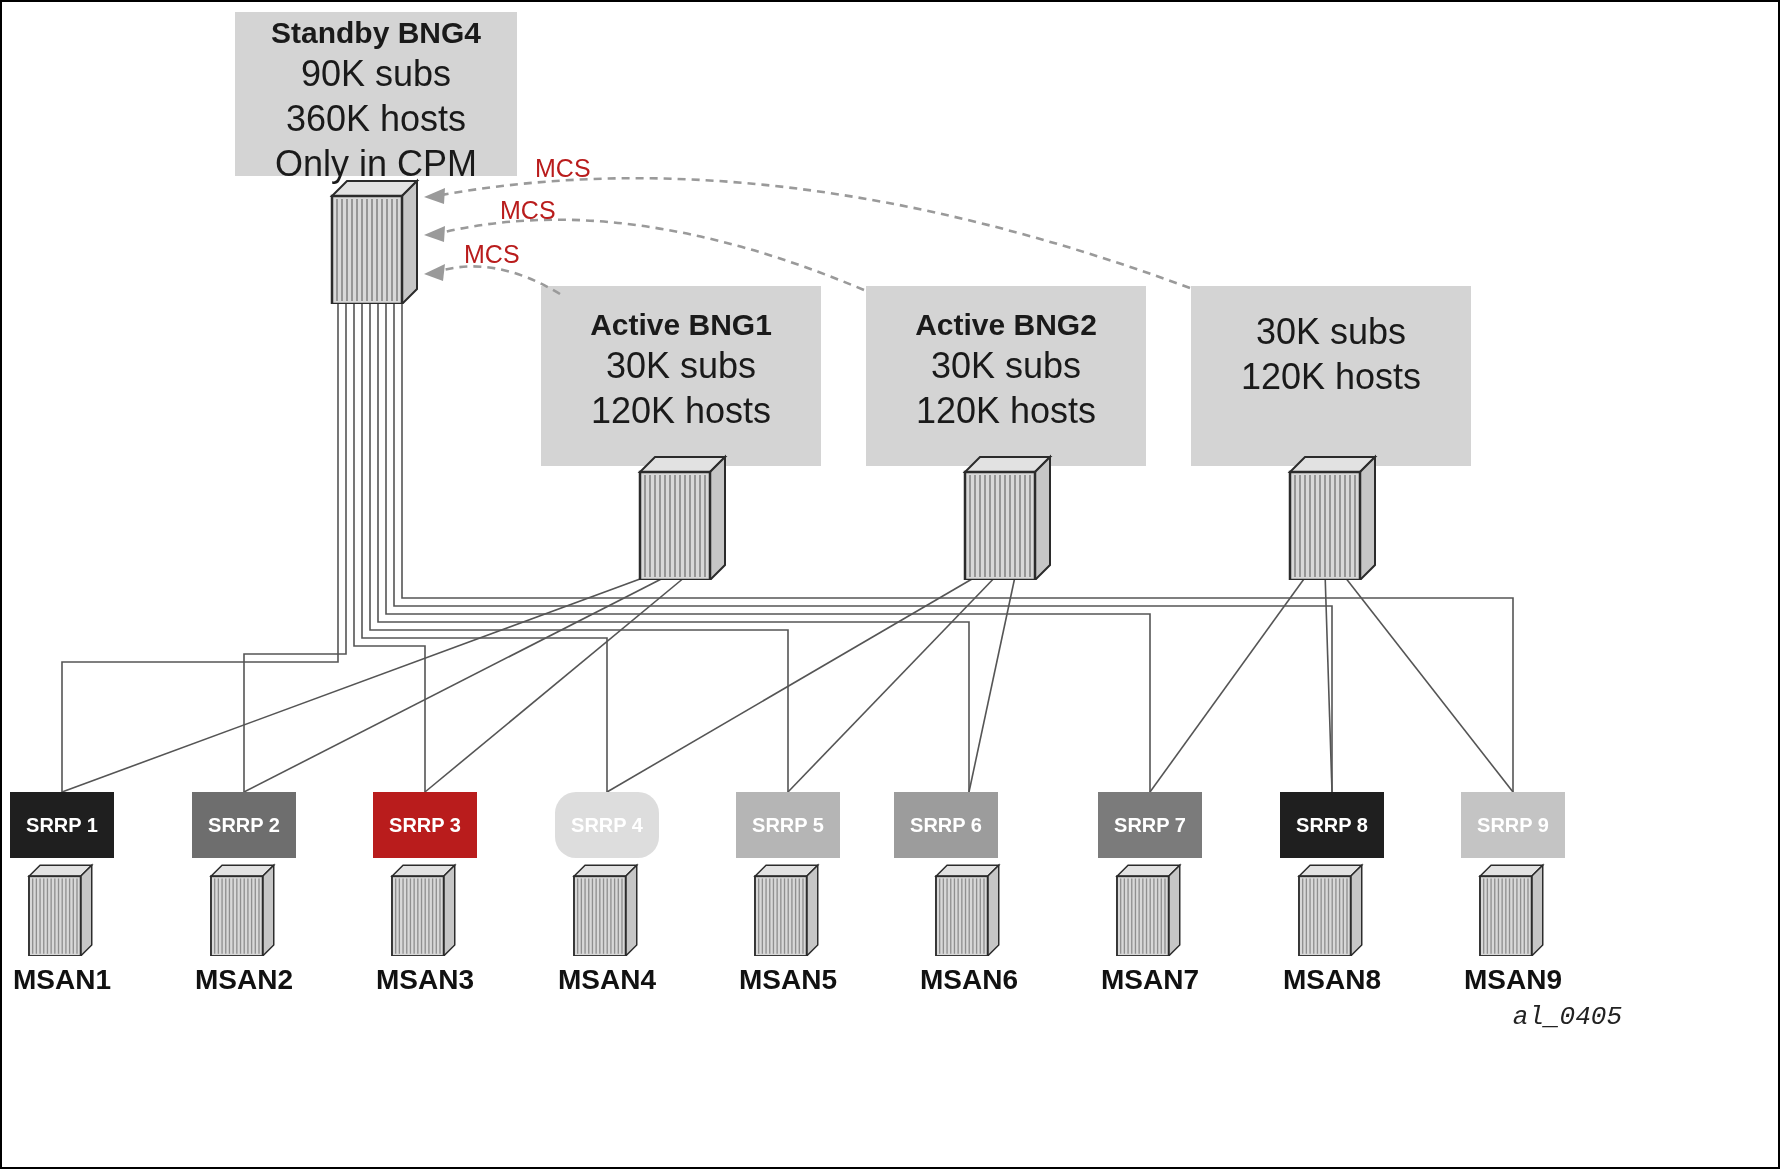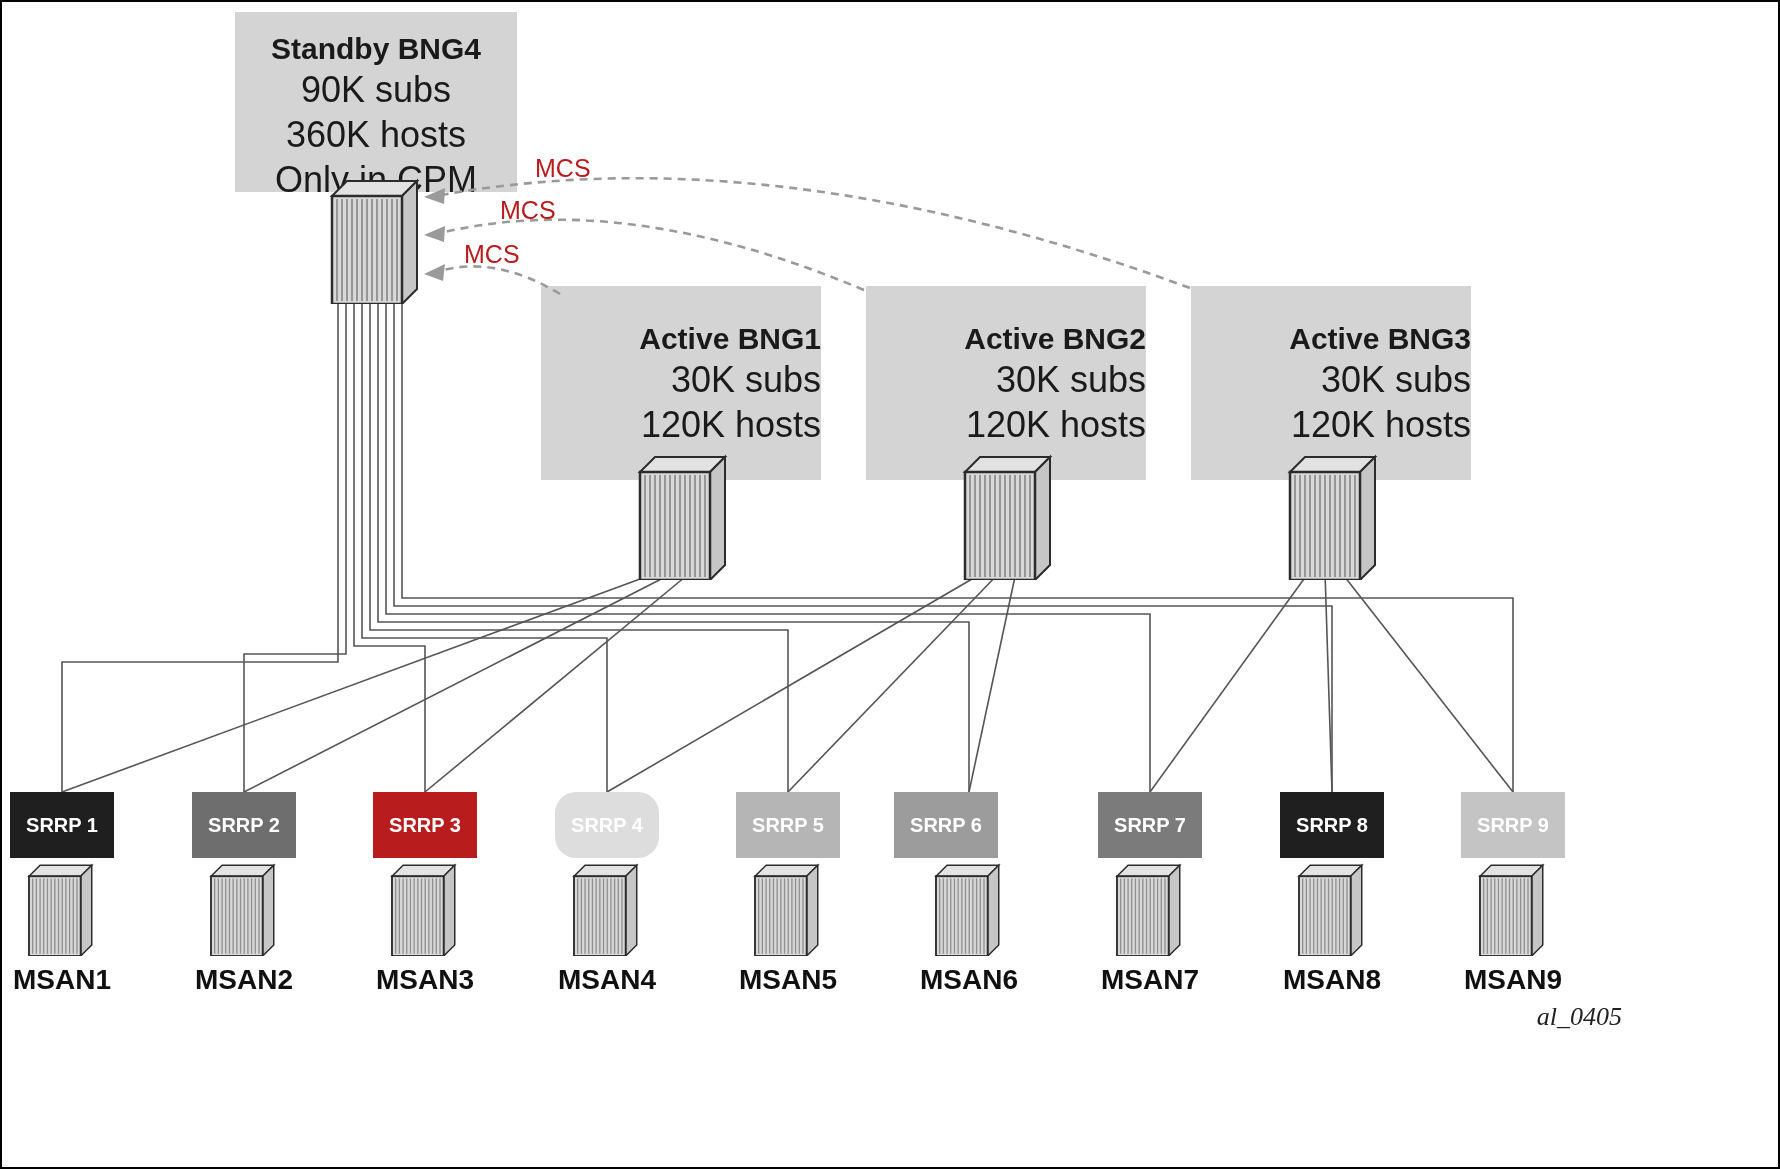--- a/index.html
+++ b/index.html
@@ -8,36 +8,36 @@
     border:2px solid #000;box-sizing:border-box;overflow:hidden;
     font-family:"Liberation Sans",sans-serif;
   }
   .layer-svg{position:absolute;left:0;top:0;z-index:2;}
   .bng-box{
     position:absolute;z-index:1;background:#d4d4d4;color:#1a1a1a;
     text-align:center;
   }
   .bng-box .title{font-weight:bold;font-size:30px;margin-top:0;}
   .bng-box .line{font-size:36px;margin-top:3px;}
-  .standby-box{left:233px;top:10px;width:282px;height:160px;padding-top:20px;}
-  .active-box{top:284px;width:280px;height:158px;padding-top:36px;text-align:right;}
+  .standby-box{left:233px;top:10px;width:282px;height:160px;padding-top:4px;}
+  .active-box{top:284px;width:280px;height:158px;padding-top:22px;}
   .mcs-label{
     position:absolute;z-index:3;color:#b91c1c;font-size:25px;
   }
   .srrp-box{
     position:absolute;z-index:3;top:790px;width:104px;height:66px;
     color:#fff;font-size:20px;font-weight:bold;text-align:center;line-height:66px;
   }
   .msan-label{
     position:absolute;z-index:3;top:962px;width:150px;text-align:center;
     font-size:28px;font-weight:bold;color:#111;
   }
   .caption{
     position:absolute;z-index:3;left:1440px;top:1000px;width:180px;text-align:right;
-    font-family:Liberation Serif, serif;font-style:italic;font-size:26px;color:#222;
+    font-family:Liberation Mono, monospace;font-style:italic;font-size:26px;color:#222;
   }
 </style>
 </head>
 <body>
 
 <div class="canvas">
 
   <div class="bng-box standby-box">
     <div class="title">Standby BNG4</div>
     <div class="line">90K subs</div>
@@ -51,21 +51,20 @@
     <div class="line">120K hosts</div>
   </div>
 
   <div class="bng-box active-box" style="left:864px;">
     <div class="title">Active BNG2</div>
     <div class="line">30K subs</div>
     <div class="line">120K hosts</div>
   </div>
 
   <div class="bng-box active-box" style="left:1189px;">
-    <div class="title">Active BNG3</div>
     <div class="line">30K subs</div>
     <div class="line">120K hosts</div>
   </div>
 
   <div class="mcs-label" style="left:533px;top:152px;">MCS</div>
   <div class="mcs-label" style="left:498px;top:194px;">MCS</div>
   <div class="mcs-label" style="left:462px;top:238px;">MCS</div>
 
   <svg class="layer-svg" width="1780" height="1169" viewBox="0 0 1780 1169">
     <defs>

